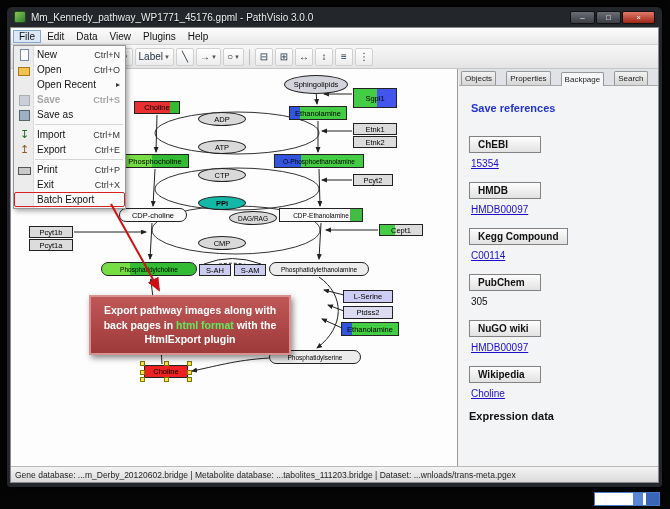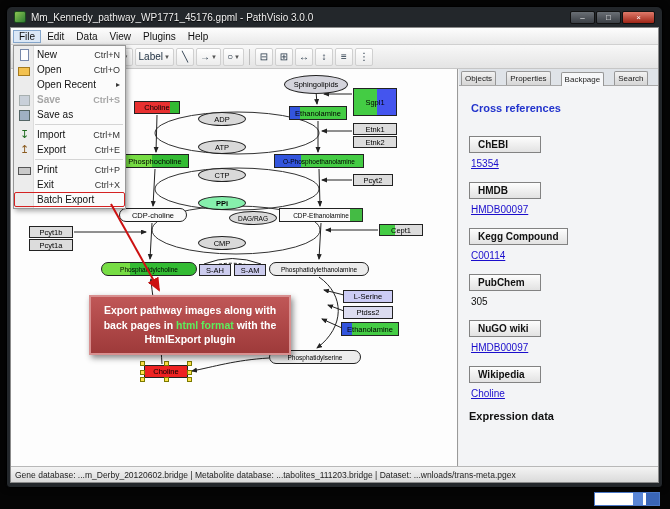--- a/index.html
+++ b/index.html
@@ -214,32 +214,32 @@
             <path d="M63,163 L135,163" fill="none" stroke="#222" stroke-width="1" marker-end="url(#arr)"></path>
             <path d="M333,226 L313,221" fill="none" stroke="#222" stroke-width="1" marker-end="url(#arr)"></path>
             <path d="M333,242 L317,236" fill="none" stroke="#222" stroke-width="1" marker-end="url(#arr)"></path>
             <path d="M331,259 L311,250" fill="none" stroke="#222" stroke-width="1" marker-end="url(#arr)"></path>
           </g>
       </svg>
       <div class="callout" style="left: 78px; top: 226px;">
         <span>Export pathway images along with back pages in </span><span class="hl">html format</span><span> with the HtmlExport plugin</span>
       </div>
     <div class="pnode oval" style="left: 273px; top: 6px; width: 64px; height: 19px; background: rgb(212, 212, 220);">Sphingolipids</div>
-        <div class="pnode rect" style="left: 342px; top: 19px; width: 44px; height: 28px; background: linear-gradient(90deg, rgb(68, 204, 68) 0px, rgb(68, 204, 68) 55%, rgb(68, 85, 238) 55%);">Sgpl1</div>
+        <div class="pnode rect" style="left: 342px; top: 19px; width: 44px; height: 20px; background: linear-gradient(90deg, rgb(68, 204, 68) 0px, rgb(68, 204, 68) 55%, rgb(68, 85, 238) 55%);">Sgpl1</div>
         <div class="pnode rect" style="left: 123px; top: 32px; width: 46px; height: 13px; background: linear-gradient(90deg, rgb(232, 48, 48) 0px, rgb(232, 48, 48) 80%, rgb(51, 187, 51) 80%);">Choline</div>
         <div class="pnode rect" style="left: 278px; top: 37px; width: 58px; height: 14px; background: linear-gradient(90deg, rgb(51, 85, 221) 0px, rgb(51, 85, 221) 18%, rgb(68, 204, 68) 18%);">Ethanolamine</div>
         <div class="pnode oval" style="left: 187px; top: 43px; width: 48px; height: 14px; background: rgb(217, 217, 217);">ADP</div>
         <div class="pnode rect" style="left: 342px; top: 54px; width: 44px; height: 12px; background: rgb(220, 220, 220);">Etnk1</div>
         <div class="pnode rect" style="left: 342px; top: 67px; width: 44px; height: 12px; background: rgb(220, 220, 220);">Etnk2</div>
         <div class="pnode oval" style="left: 187px; top: 71px; width: 48px; height: 14px; background: rgb(217, 217, 217);">ATP</div>
         <div class="pnode rect" style="left: 110px; top: 85px; width: 68px; height: 14px; background: linear-gradient(90deg, rgb(119, 221, 68) 0px, rgb(119, 221, 68) 45%, rgb(51, 187, 51) 45%);">Phosphocholine</div>
         <div class="pnode rect small" style="left: 263px; top: 85px; width: 90px; height: 14px; background: linear-gradient(90deg, rgb(51, 85, 221) 0px, rgb(51, 85, 221) 30%, rgb(68, 204, 68) 30%);">O-Phosphoethanolamine</div>
         <div class="pnode oval" style="left: 187px; top: 99px; width: 48px; height: 14px; background: rgb(217, 217, 217);">CTP</div>
         <div class="pnode rect" style="left: 342px; top: 105px; width: 40px; height: 12px; background: rgb(220, 220, 220);">Pcyt2</div>
-        <div class="pnode oval" style="left: 187px; top: 127px; width: 48px; height: 14px; background: #86efac; font-weight: bold;">PPi</div>
+        <div class="pnode oval" style="left: 187px; top: 127px; width: 48px; height: 14px; background: #14b8a6; font-weight: bold;">PPi</div>
         <div class="pnode rect" style="left: 108px; top: 139px; width: 68px; height: 14px; background: rgb(250, 250, 250); border-radius: 7px;">CDP-choline</div>
         <div class="pnode oval small" style="left: 218px; top: 142px; width: 48px; height: 14px; background: rgb(217, 217, 217);">DAG/RAG</div>
         <div class="pnode rect small" style="left: 268px; top: 139px; width: 84px; height: 14px; background: linear-gradient(90deg, rgb(250, 250, 250) 0px, rgb(250, 250, 250) 85%, rgb(68, 187, 68) 85%);">CDP-Ethanolamine</div>
         <div class="pnode rect" style="left: 368px; top: 155px; width: 44px; height: 12px; background: linear-gradient(90deg, rgb(68, 204, 68) 0px, rgb(68, 204, 68) 35%, rgb(220, 220, 220) 35%);">Cept1</div>
         <div class="pnode oval" style="left: 187px; top: 167px; width: 48px; height: 14px; background: rgb(217, 217, 217);">CMP</div>
         <div class="pnode rect" style="left: 18px; top: 157px; width: 44px; height: 12px; background: rgb(220, 220, 220);">Pcyt1b</div>
         <div class="pnode rect" style="left: 18px; top: 170px; width: 44px; height: 12px; background: rgb(220, 220, 220);">Pcyt1a</div>
         <div class="pnode rounded small" style="left: 90px; top: 193px; width: 96px; height: 14px; background: linear-gradient(90deg, rgb(119, 221, 68) 0px, rgb(119, 221, 68) 30%, rgb(51, 187, 51) 30%);">Phosphatidylcholine</div>
         <div class="pnode rect" style="left: 188px; top: 195px; width: 32px; height: 12px; background: rgb(204, 204, 238);">S-AH</div>
         <div class="pnode rect" style="left: 223px; top: 195px; width: 32px; height: 12px; background: rgb(204, 204, 238);">S-AM</div>
@@ -261,21 +261,21 @@
 
     <div class="panel">
       <div class="panel-tabs">
           <span class="ptab">Objects</span>
           <span class="ptab">Properties</span>
           <span class="ptab active">Backpage</span>
           <span class="ptab">Search</span>
           <span class="ptab">Legend</span>
         </div>
       <div class="panel-content">
-        <div class="xref-heading">Cross references</div>
+        <div class="xref-heading">Save references</div>
         <div>
             <div class="xref-section"><div class="xref-label">ChEBI</div><a class="xref-link" href="#">15354</a></div>
             <div class="xref-section"><div class="xref-label">HMDB</div><a class="xref-link" href="#">HMDB00097</a></div>
             <div class="xref-section"><div class="xref-label">Kegg Compound</div><a class="xref-link" href="#">C00114</a></div>
             <div class="xref-section"><div class="xref-label">PubChem</div><span class="xref-value">305</span></div>
             <div class="xref-section"><div class="xref-label">NuGO wiki</div><a class="xref-link" href="#">HMDB00097</a></div>
             <div class="xref-section"><div class="xref-label">Wikipedia</div><a class="xref-link" href="#">Choline</a></div>
           </div>
         <div class="expr-heading">Expression data</div>
       </div>

